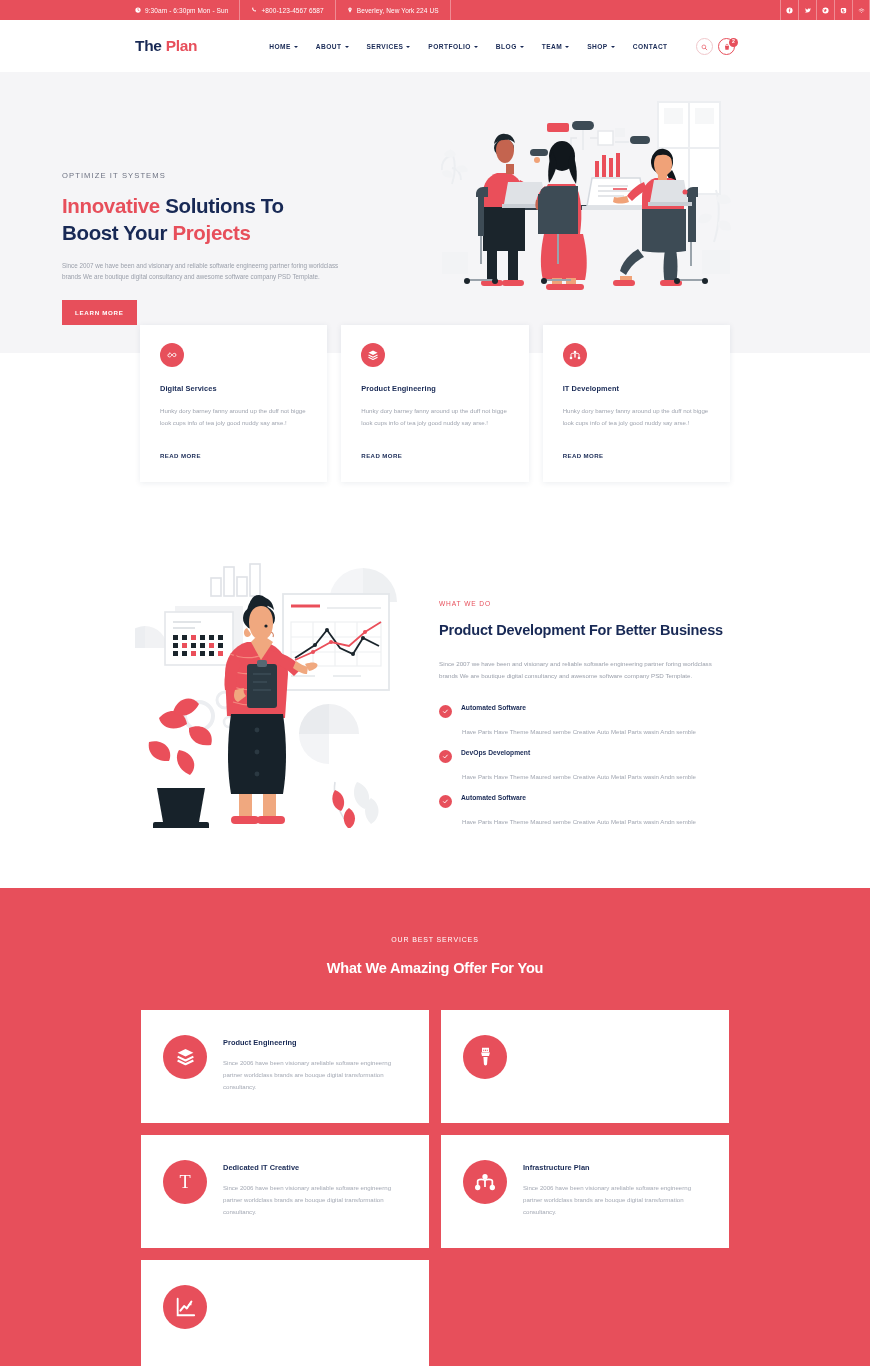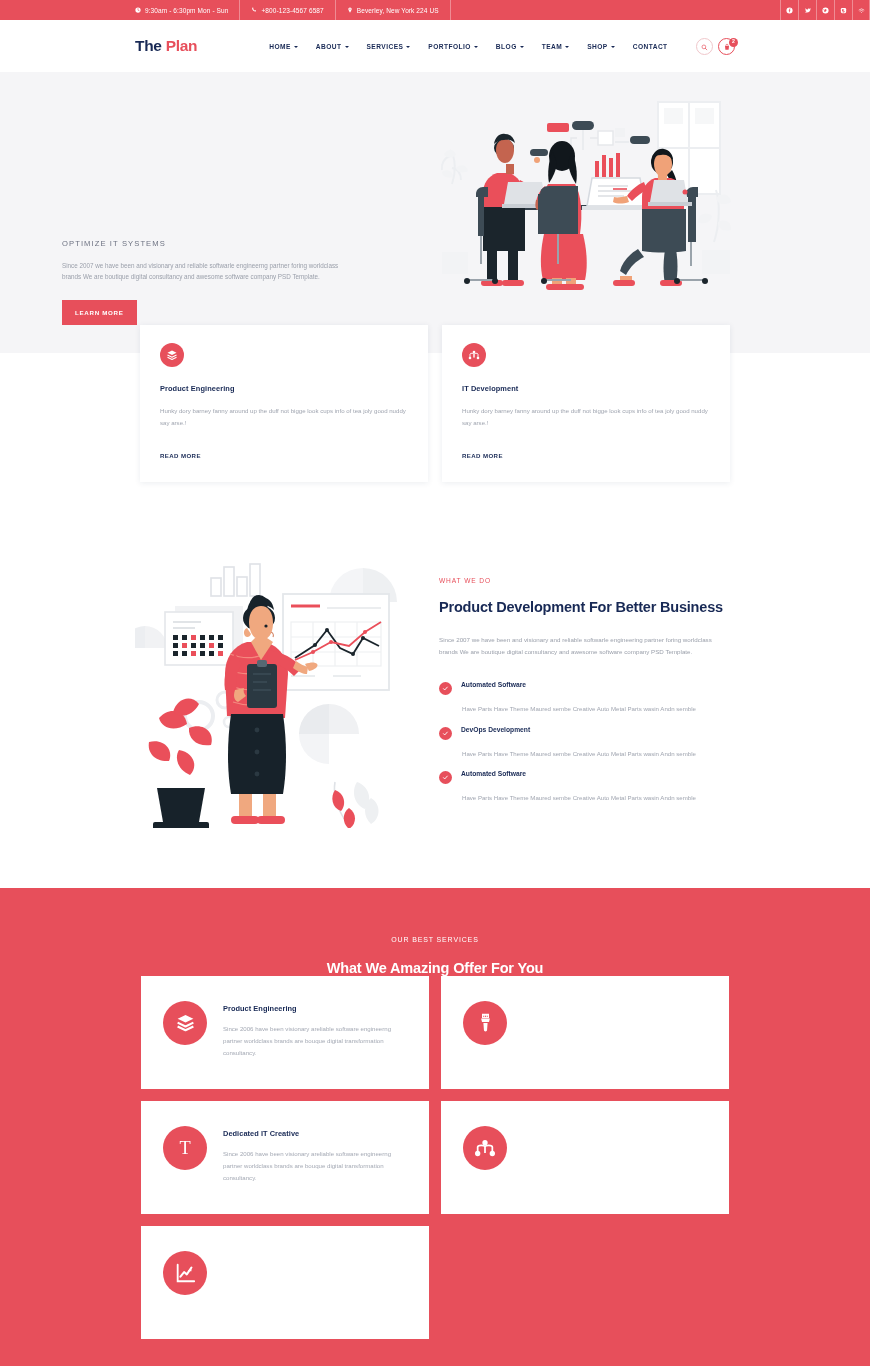--- a/index.html
+++ b/index.html
@@ -238,21 +238,21 @@
     color: var(--navy);
     cursor: pointer;
     display: inline-block;
   }
 
   
   .wwd {
     display: flex;
     padding: 68px 135px 60px;
     gap: 24px;
-    align-items: center;
+    align-items: flex-end;
   }
   .wwd-art { width: 280px; height: 278px; position: relative; flex: 0 0 280px; }
   .wwd-right { flex: 1; padding-top: 4px; }
   .wwd-eyebrow {
     font-size: 6.6px;
     letter-spacing: .9px;
     color: var(--red);
     margin-bottom: 13px;
   }
   .wwd-title {
@@ -304,20 +304,21 @@
     font-size: 7px;
     letter-spacing: .85px;
     margin-bottom: 17px;
   }
   .svc-title {
     text-align: center;
     color: #fff;
     font-size: 14.5px;
     font-weight: bold;
     letter-spacing: -.15px;
+    margin-bottom: 34px;
   }
   .svc-grid {
     display: grid;
     grid-template-columns: 1fr 1fr;
     gap: 12px;
     padding: 0 141px;
   }
   .svc-card {
     background: #fff;
     display: flex;
@@ -470,20 +471,24 @@
             </svg>
         </span>
         <span class="cart-badge">2</span>
       </div>
     </div>
   </div>
 
   <section class="hero">
     <div class="hero-left">
       <div class="eyebrow">OPTIMIZE IT SYSTEMS</div>
+      <h1 class="hero-title">
+        <span class="accent">Innovative</span><span> Solutions To</span><br>
+        <span>Boost Your </span><span class="accent">Projects</span>
+      </h1>
       <p class="hero-copy">Since 2007 we have been and visionary and reliable softwarle engineerng partner foring worldclass brands We are boutique digital consultancy and awesome software company PSD Template.</p>
       <button class="btn-primary">LEARN MORE</button>
     </div>
 
     <div class="hero-art">
       <svg viewBox="0 0 300 200" width="300" height="200">
 
         <rect x="218" y="8" width="62" height="92" fill="#fff" stroke="#eceef1" stroke-width="2"></rect>
         <path d="M249 8v92M218 54h62" stroke="#eceef1" stroke-width="2"></path>
         <rect x="224" y="14" width="19" height="16" fill="#f6f7f8"></rect>
@@ -583,20 +588,30 @@
         <path d="M214 86h30l4 22h-38z" fill="#dfe2e6"></path>
         <path d="M208 108h44v4h-44z" fill="#c9ced4"></path>
         <circle cx="245" cy="98" r="2.5" fill="#ea4f5a"></circle>
       </svg>
     </div>
   </section>
 
   <div class="cards3-band">
     <div class="cards3">
 
+      <div class="fcard">
+        <div class="fc-ico">
+          <svg width="12" height="12" viewBox="0 0 24 24">
+              <path d="M7 9.5a3.2 3.2 0 100 6.4c1.6 0 2.7-1 3.7-2.2l2.3-2.8c1-1.2 2.1-2.2 3.7-2.2a3.2 3.2 0 110 6.4c-1.6 0-2.7-1-3.7-2.2l-2.3-2.8C9.7 9 8.6 8 7 8" stroke="#fff" stroke-width="1.8" fill="none" stroke-linecap="round"></path>
+            </svg>
+        </div>
+        <div class="fc-title">Digital Services</div>
+        <div class="fc-copy">Hunky dory barney fanny around up the duff not bigge look cups info of tea joly good nuddy say arse.!</div>
+        <span class="read-more">READ MORE</span>
+      </div>
 
       <div class="fcard">
         <div class="fc-ico">
           <svg width="12" height="12" viewBox="0 0 24 24">
               <path d="M12 3l9 4.5-9 4.5L3 7.5z" fill="#fff"></path>
               <path d="M3 12l9 4.5L21 12" stroke="#fff" stroke-width="2.2" fill="none" stroke-linejoin="round"></path>
               <path d="M3 16.5L12 21l9-4.5" stroke="#fff" stroke-width="2.2" fill="none" stroke-linejoin="round"></path>
             </svg>
         </div>
         <div class="fc-title">Product Engineering</div>
@@ -835,20 +850,24 @@
 
       <div class="svc-card">
         <div class="svc-ico">
           <svg width="22" height="22" viewBox="0 0 24 24">
               <path d="M4 17.5V11c0-2.4 8-2.4 8 0v6.5M20 17.5V11c0-2.4-8-2.4-8 0v6.5" stroke="#fff" stroke-width="1.9" fill="none"></path>
               <circle cx="12" cy="6.2" r="2.9" fill="#fff"></circle>
               <circle cx="4" cy="18" r="2.9" fill="#fff"></circle>
               <circle cx="20" cy="18" r="2.9" fill="#fff"></circle>
             </svg>
         </div>
+        <div class="svc-body">
+          <div class="svc-card-title">Infrastructure Plan</div>
+          <div class="svc-card-copy">Since 2006 have been visionary areliable software engineerng partner worldclass brands are bouque digital transformation consultancy.</div>
+        </div>
       </div>
 
       <div class="svc-card">
         <div class="svc-ico">
           <svg width="22" height="22" viewBox="0 0 24 24">
               <path d="M4 3v18h18" stroke="#fff" stroke-width="2" fill="none" stroke-linecap="round"></path>
               <polyline points="7,16 11,11 14,13.5 19,6" fill="none" stroke="#fff" stroke-width="2.2" stroke-linecap="round" stroke-linejoin="round"></polyline>
               <path d="M19 6v4.2h-4.2z" fill="#fff"></path>
             </svg>
         </div>

